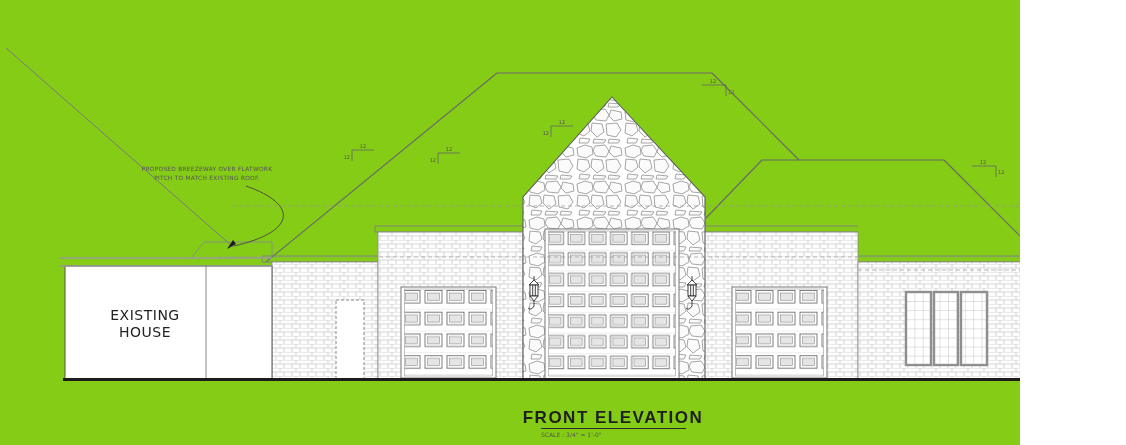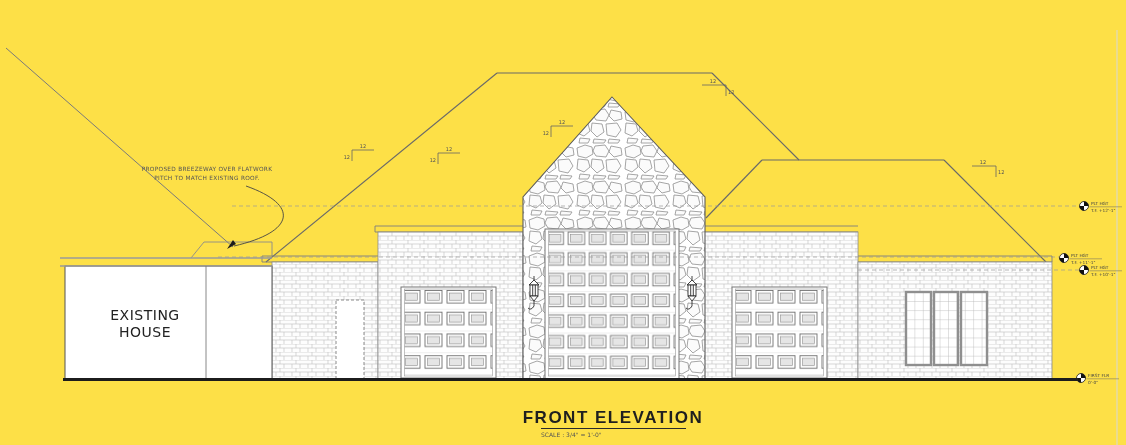--- a/index.html
+++ b/index.html
@@ -1,16 +1,16 @@
 <!DOCTYPE html>
 <html><head>
 <meta charset="utf-8">
 <style>
   html,body{margin:0;padding:0;background:#fff;}
-  .page{width:1126px;height:445px;background:#fde047;position:relative;overflow:hidden;}
+  .page{width:1020px;height:445px;background:#84cc16;position:relative;overflow:hidden;}
   svg{display:block;}
   .tt{font-family:"DejaVu Sans","Liberation Sans",sans-serif;}
   .title-text{font-family:"Liberation Sans","DejaVu Sans",sans-serif;font-weight:bold;letter-spacing:1.5px;}
 </style>
 </head>
 <body>
 
 <div class="page">
 <svg width="1126" height="445" viewBox="0 0 1126 445">
   <defs>

